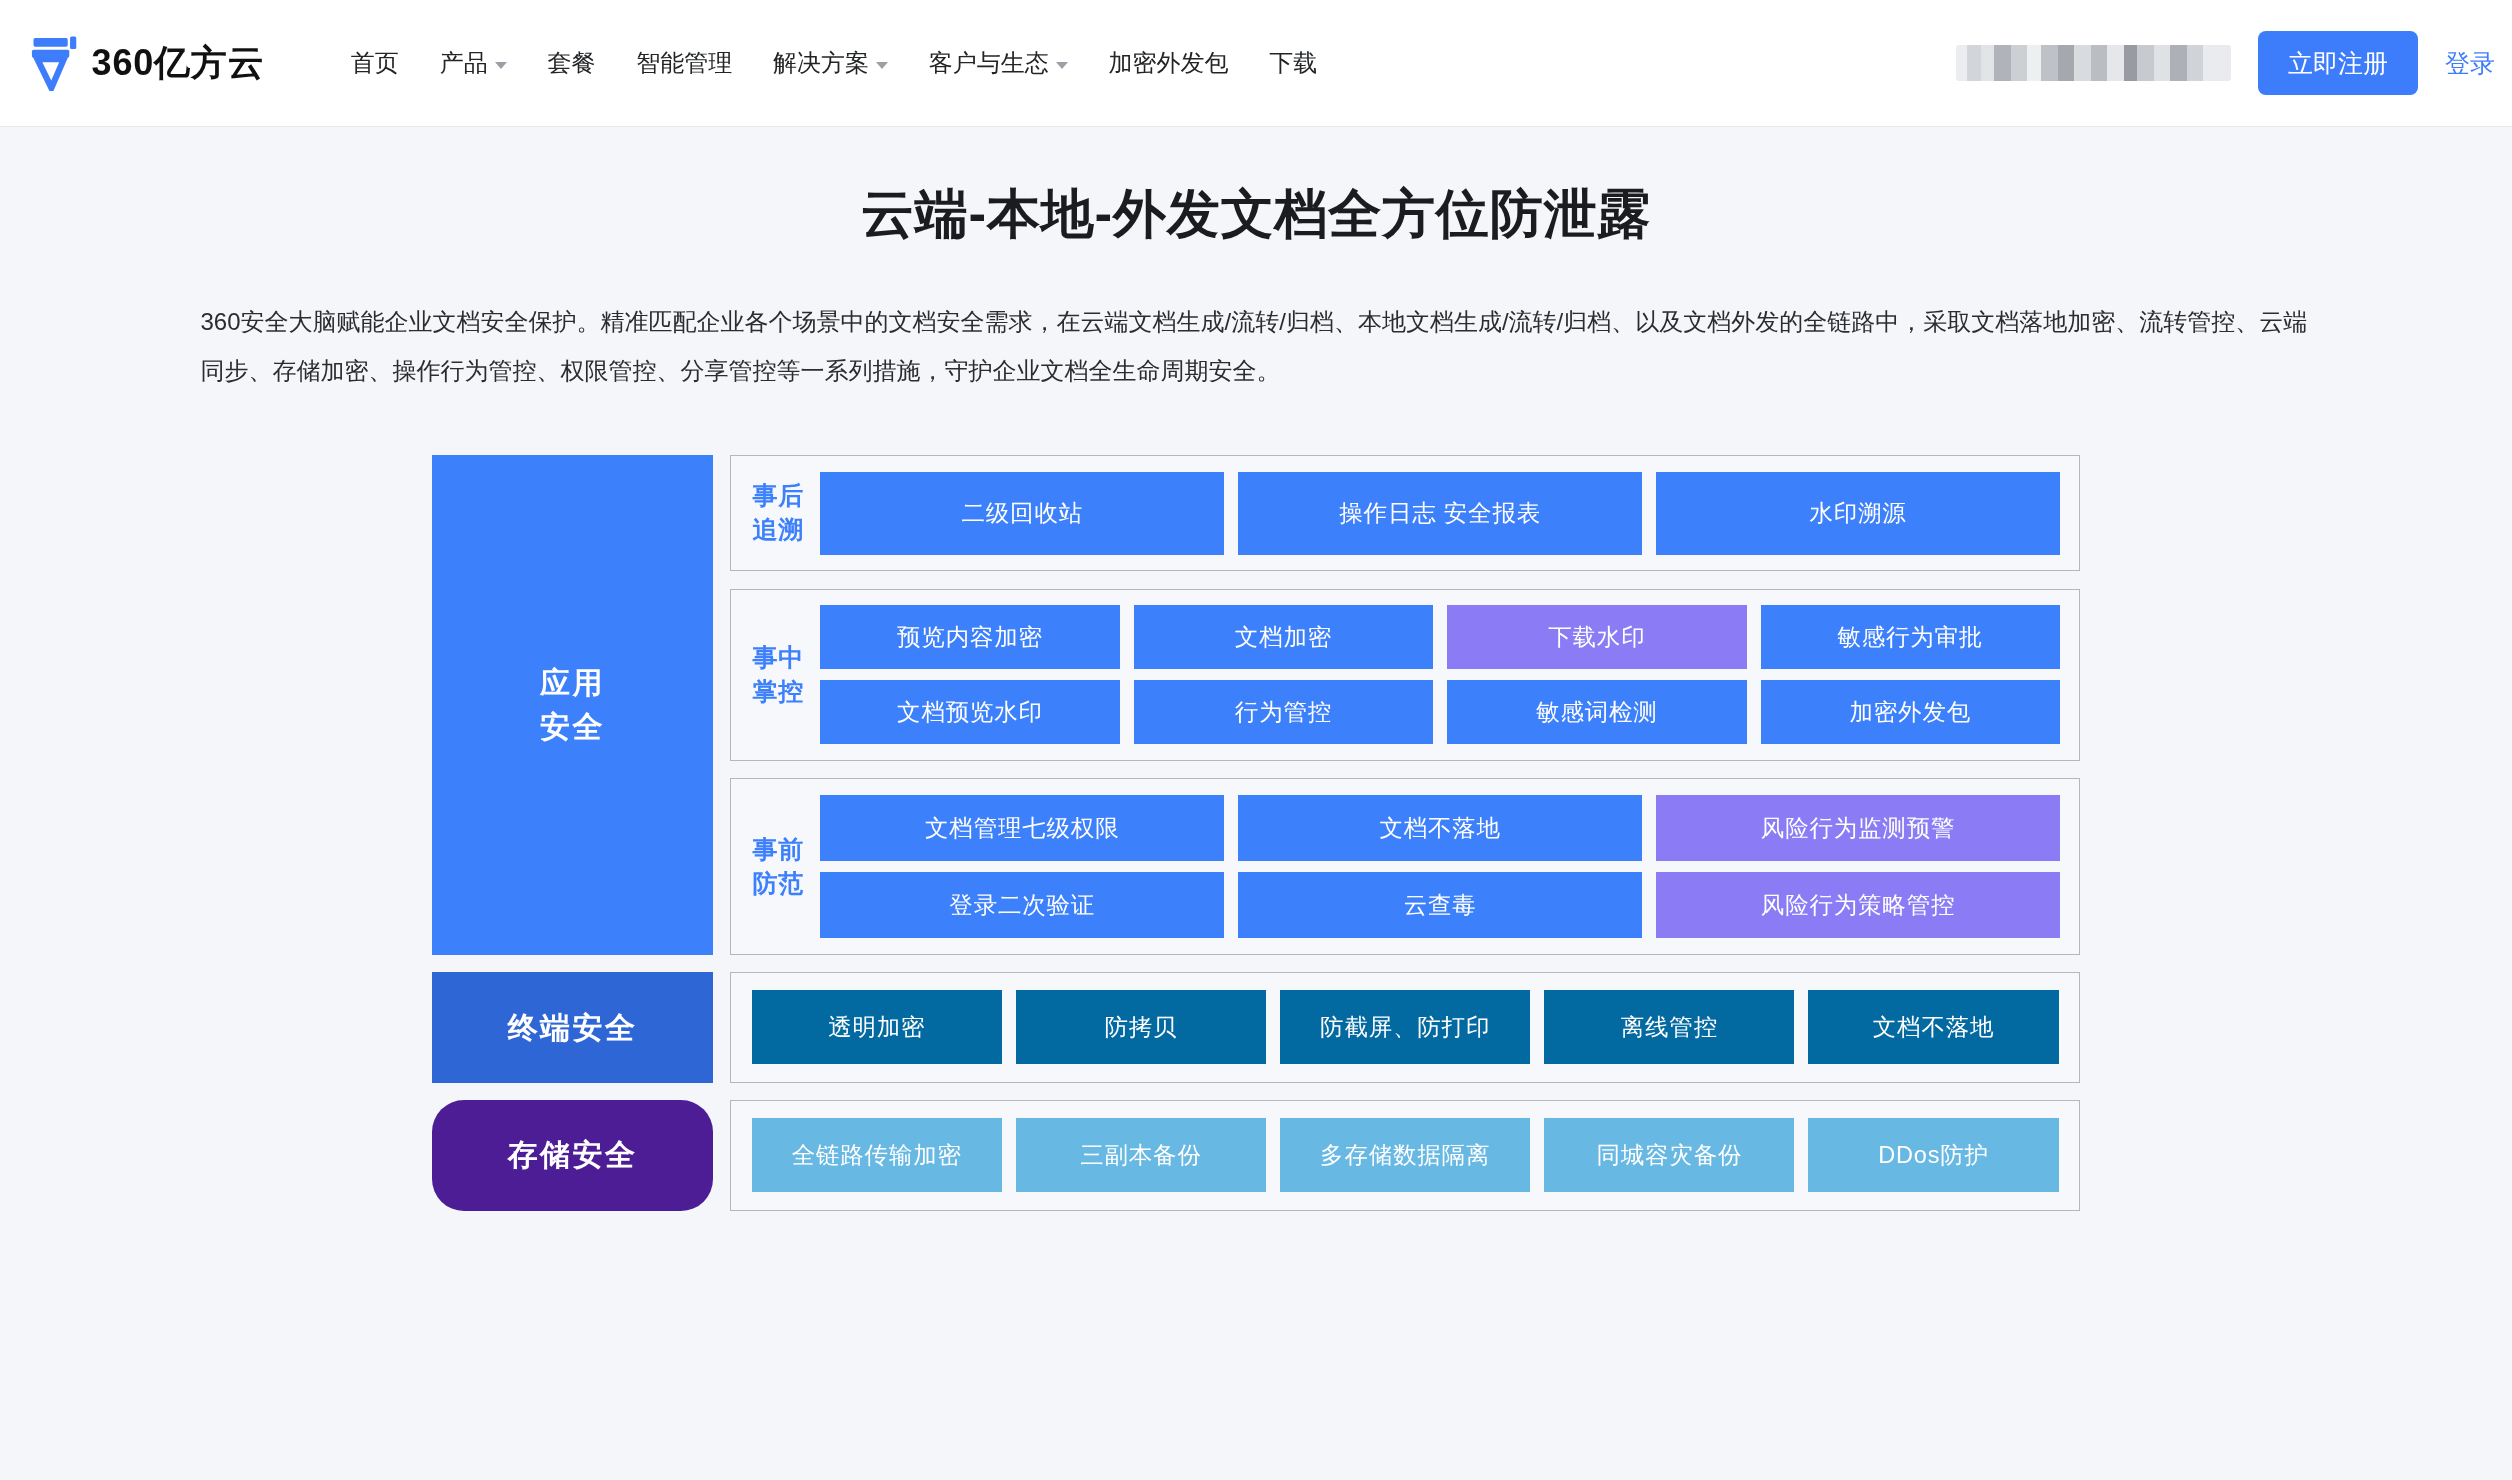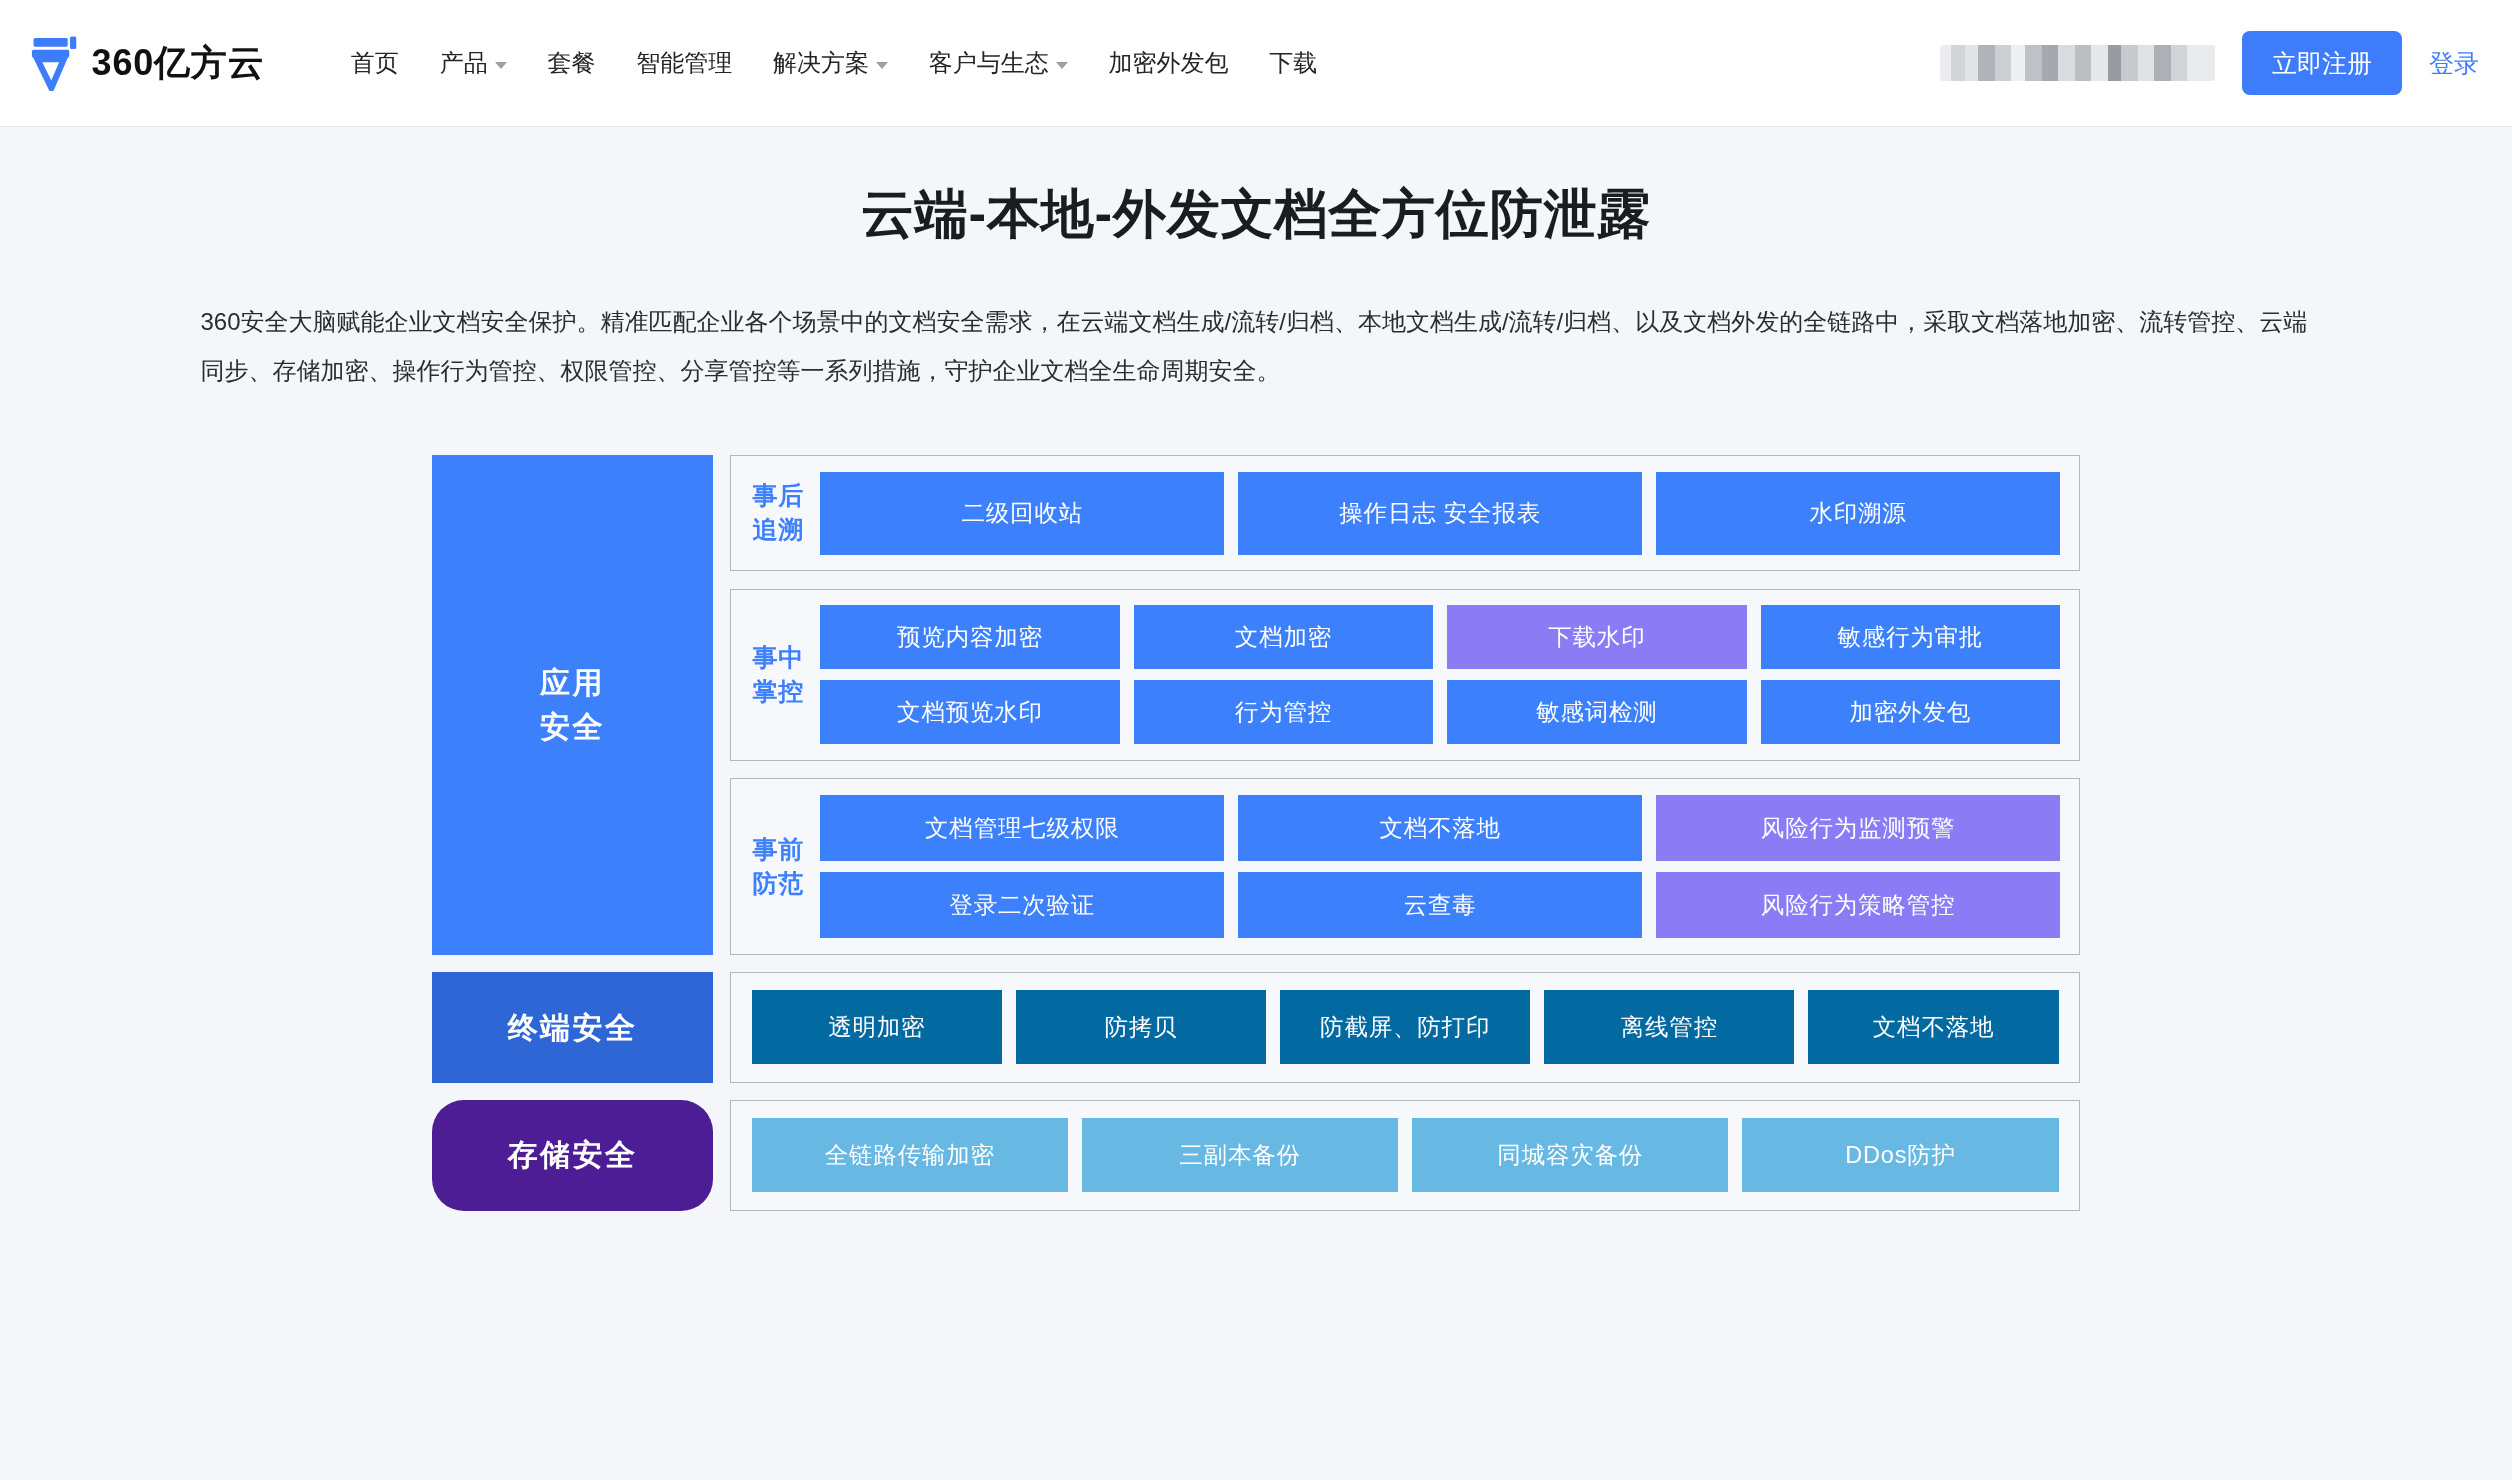--- a/index.html
+++ b/index.html
@@ -55,21 +55,21 @@
     border-right: 6.3px solid transparent;
     border-top: 7.8px solid #9aa0a8;
     margin-top: 4.7px;
   }
 
   .header-right {
     margin-left: auto;
     display: flex;
     align-items: center;
     gap: 27px;
-    padding-right: 33px;
+    padding-right: 17px;
   }
   .redacted {
     width: 275px;
     height: 36px;
     border-radius: 3.1px;
     background:
       linear-gradient(90deg,
         #e9ebee 0 4%, #cfd2d6 4% 9%, #dfe1e4 9% 14%,
         #a9adb3 14% 20%, #c8cbcf 20% 26%, #eceef0 26% 31%,
         #b8bcc1 31% 37%, #9da1a7 37% 43%, #d6d9dc 43% 49%,
@@ -342,20 +342,21 @@
   </div>
 
   <div class="band">
     <div class="cat-label cat-storage">存储安全</div>
     <div class="groups">
       <div class="panel panel-plain">
         <div class="tiles">
           <div class="tile-row">
             <div class="tile tile-cyan h-store">全链路传输加密</div>
             <div class="tile tile-cyan h-store">三副本备份</div>
+            <div class="tile tile-cyan h-store">多存储数据隔离</div>
             <div class="tile tile-cyan h-store">同城容灾备份</div>
             <div class="tile tile-cyan h-store">DDos防护</div>
           </div>
         </div>
       </div>
     </div>
   </div>
 
 </div>
 

